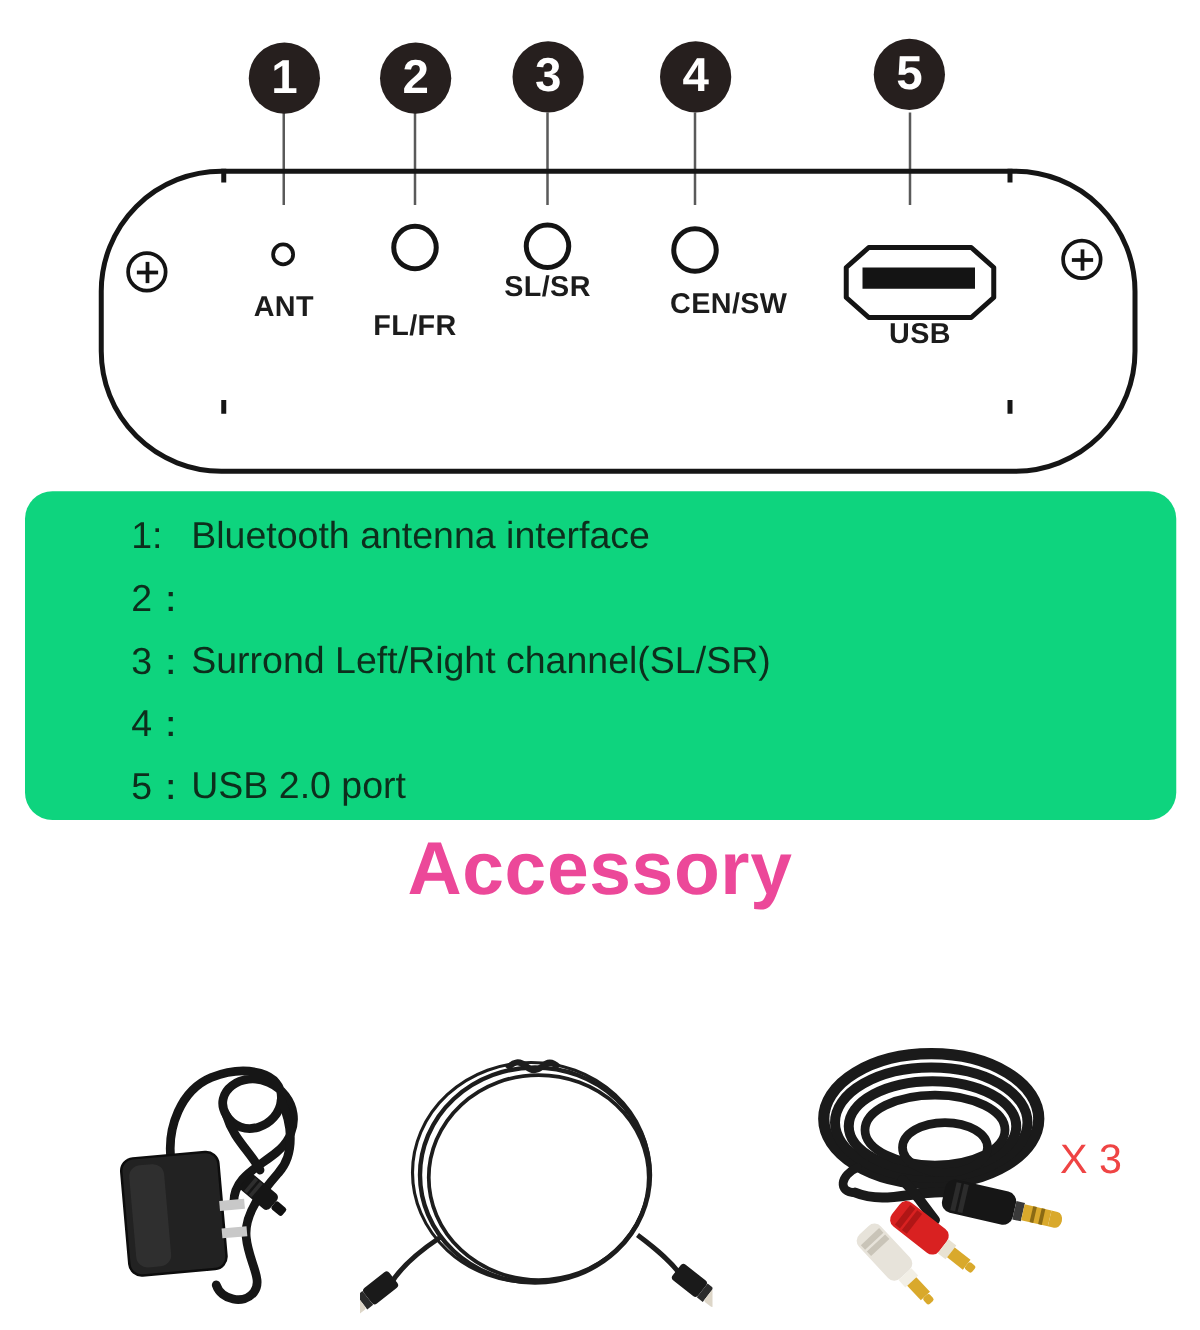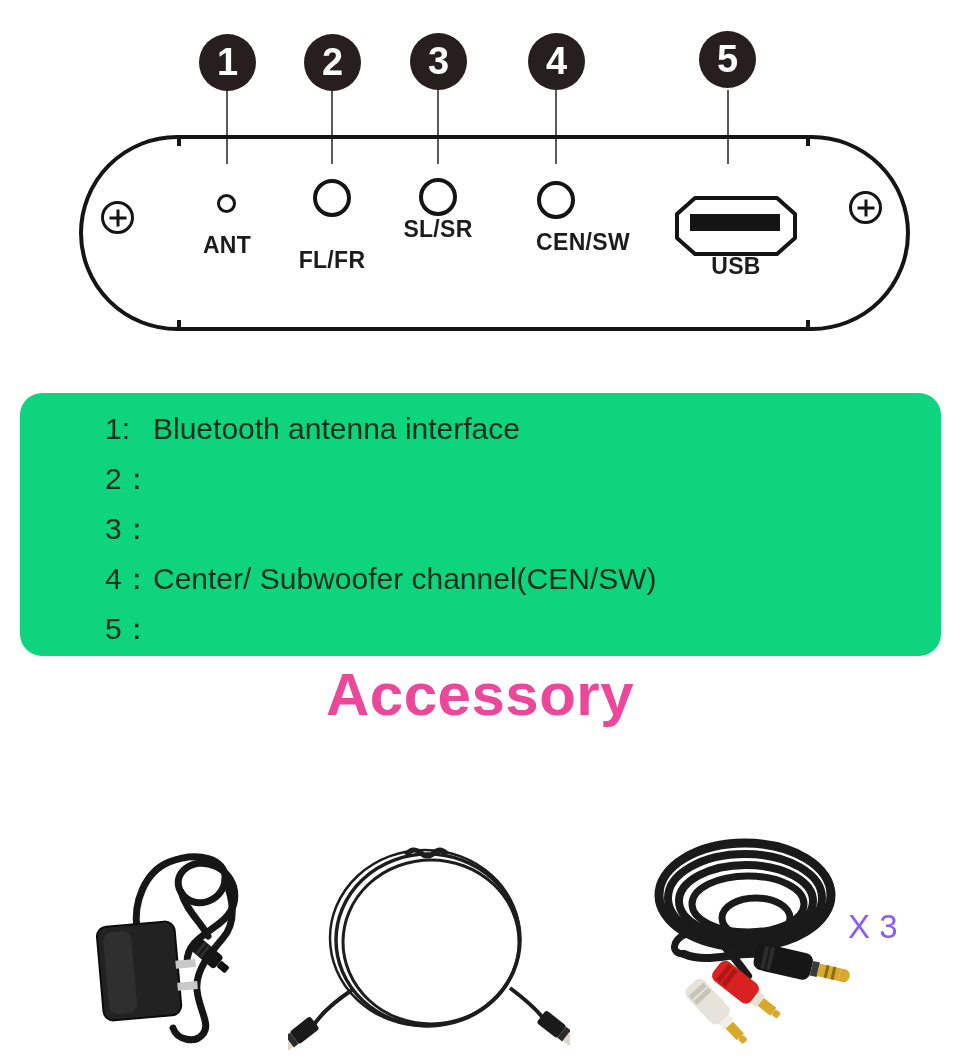--- a/index.html
+++ b/index.html
@@ -6,21 +6,21 @@
   .canvas{position:relative;width:960px;height:1064px;background:#ffffff;overflow:hidden;
           font-family:"Liberation Sans",sans-serif;}
 
   
   .badge{position:absolute;width:57px;height:57px;border-radius:50%;background:#261f1e;
          color:#ffffff;font-size:38px;font-weight:bold;display:flex;align-items:center;
          justify-content:center;z-index:3;}
   .callout-line{position:absolute;top:90px;width:2px;height:74px;background:#5a5a5a;z-index:1;}
 
   
-  .panel{position:absolute;left:79px;top:135px;width:831px;height:196px;
+  .panel{position:absolute;left:79px;top:135px;width:831px;height:244px;
          border:4px solid #151515;border-radius:98px;background:transparent;
          box-sizing:border-box;z-index:2;}
   .notch{position:absolute;width:4px;height:11px;background:#151515;}
   .screw{position:absolute;width:27px;height:27px;border:3px solid #141414;border-radius:50%;}
   .screw::before{content:"";position:absolute;left:50%;top:50%;width:17px;height:3px;
                  background:#141414;transform:translate(-50%,-50%);}
   .screw::after{content:"";position:absolute;left:50%;top:50%;width:3px;height:17px;
                 background:#141414;transform:translate(-50%,-50%);}
   .jack{position:absolute;border-radius:50%;background:#ffffff;box-sizing:border-box;}
   .jack-small{width:19px;height:19px;border:3px solid #141414;}
@@ -33,21 +33,21 @@
           background:#0ed47e;box-sizing:border-box;padding-top:11px;padding-left:85px;}
   .legend-row{height:50px;display:flex;align-items:center;color:#0d2e1c;font-size:30px;
               font-weight:500;}
   .legend-num{width:48px;flex:0 0 48px;}
   .legend-text{white-space:nowrap;text-align:center;}
 
   
   .heading{position:absolute;left:0;top:660px;width:960px;text-align:center;font-size:60px;
            font-weight:700;color:#ec4899;letter-spacing:.5px;}
   .photo{position:absolute;}
-  .qty{position:absolute;left:848px;top:908px;font-size:33px;color:#8b5cf6;white-space:nowrap;}
+  .qty{position:absolute;left:848px;top:908px;font-size:33px;color:#ef4444;white-space:nowrap;}
 </style>
 </head>
 <body>
 
 <div class="canvas">
 
   <div class="callout-line" style="left:226px"></div>
   <div class="callout-line" style="left:331px"></div>
   <div class="callout-line" style="left:437px"></div>
   <div class="callout-line" style="left:555px"></div>
@@ -88,27 +88,28 @@
   <div class="legend">
     <div class="legend-row">
       <span class="legend-num">1:</span>
       <span class="legend-text">Bluetooth antenna interface</span>
     </div>
     <div class="legend-row">
       <span class="legend-num">2：</span>
     </div>
     <div class="legend-row">
       <span class="legend-num">3：</span>
+      <span class="legend-text">Surrond Left/Right channel(SL/SR)</span>
     </div>
     <div class="legend-row">
       <span class="legend-num">4：</span>
-      <span class="legend-text">Center/ Subwoofer channel(CEN/SW)</span>
     </div>
     <div class="legend-row">
       <span class="legend-num">5：</span>
+      <span class="legend-text">USB 2.0 port</span>
     </div>
   </div>
 
   <div class="heading">Accessory</div>
 
   <svg class="photo" style="left:75px;top:838px" width="235" height="222" viewBox="0 0 235 222">
     <path d="M62,92 C58,64 70,34 94,24 C122,13 152,20 150,42 C148,64 118,74 106,54
              C95,36 118,18 140,28 C162,38 168,66 146,84 C130,97 112,104 112,124" stroke="#161616" stroke-width="7" fill="none" stroke-linecap="round"></path>
     <path d="M150,42 C158,60 162,84 148,100 C136,114 120,132 122,152 C124,172 136,186 128,196
              C120,206 102,202 98,190" stroke="#161616" stroke-width="7" fill="none" stroke-linecap="round"></path>

